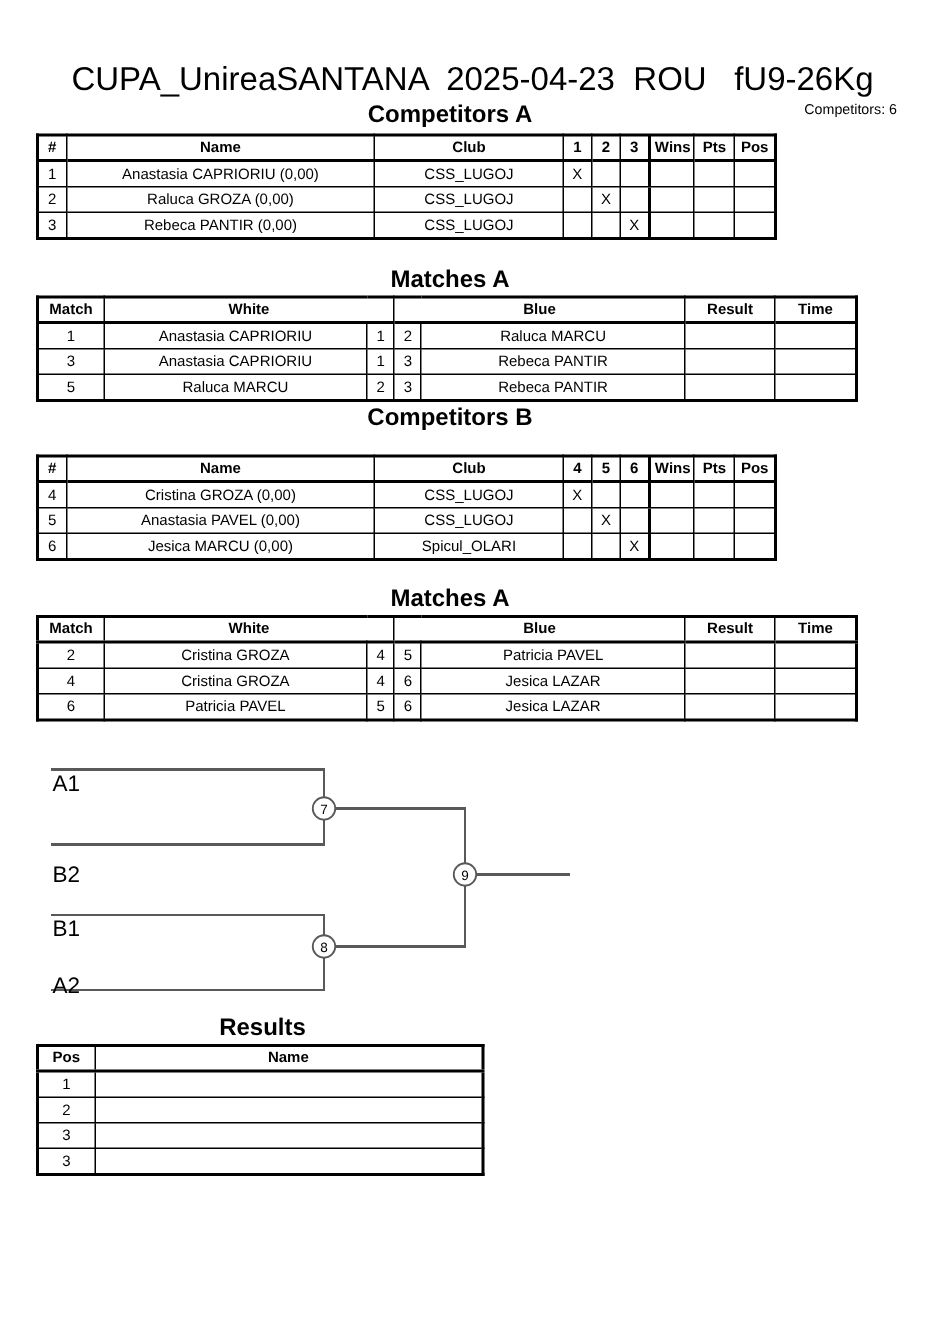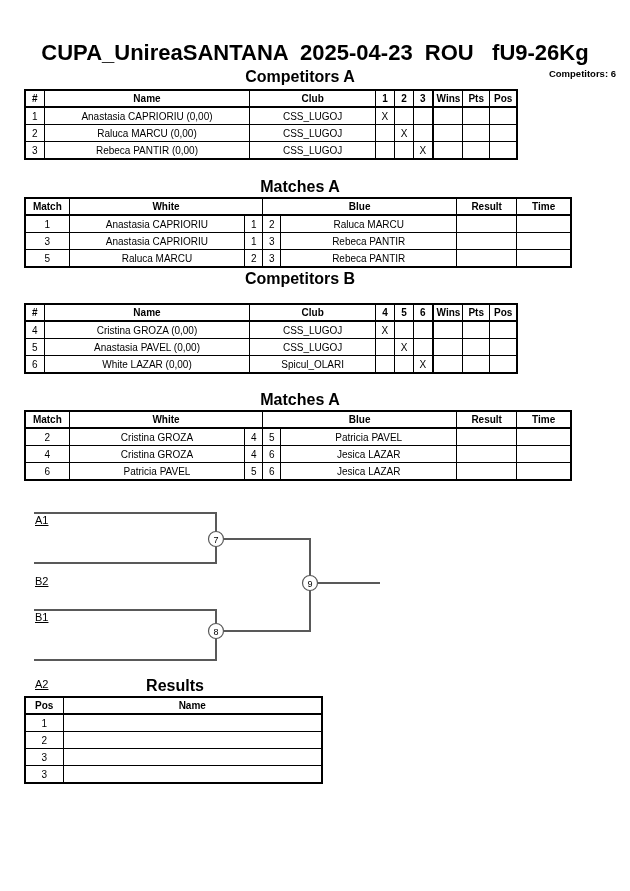--- a/index.html
+++ b/index.html
@@ -16,29 +16,29 @@
     -webkit-font-smoothing: none;
   }
 
   
   #title {
     position: absolute;
     left: 0; top: 40px;
     width: 630px;
     text-align: center;
     font-size: 22px;
-    font-weight: bold;
+    font-weight: normal;
     letter-spacing: 0px;
     white-space: pre;
   }
   #competitors-count {
     position: absolute;
-    right: 14px; top: 68px;
+    right: 32px; top: 68px;
     font-size: 9.5px;
-    font-weight: bold;
+    font-weight: normal;
     white-space: pre;
   }
   .section-heading {
     position: absolute;
     font-size: 16px;
     font-weight: bold;
     text-align: center;
     white-space: pre;
   }
 
@@ -77,23 +77,22 @@
   
   #bracket {
     position: absolute;
     left: 0; top: 495px;
     width: 630px;
     height: 185px;
   }
   #bracket svg { display: block; }
   .bk-label {
     position: absolute;
-    font-size: 11px;
+    font-size: 15px;
     white-space: pre;
-    text-decoration: underline;
   }
 </style>
 </head>
 <body>
 
 <div id="title">CUPA_UnireaSANTANA  2025-04-23  ROU   fU9-26Kg</div>
 <div id="competitors-count">Competitors: 6</div>
 
 <div class="section-heading" style="left:0; top:68px; width:600px;">Competitors A</div>
 
@@ -129,21 +128,21 @@
       <td class="l">CSS_LUGOJ</td>
       <td class="c">X</td>
       <td class="c"></td>
       <td class="c"></td>
       <td class="c sep-left"></td>
       <td class="c"></td>
       <td class="c"></td>
     </tr>
     <tr>
       <td class="c">2</td>
-      <td class="l">Raluca MARCU  (0,00)</td>
+      <td class="l">Raluca GROZA  (0,00)</td>
       <td class="l">CSS_LUGOJ</td>
       <td class="c"></td>
       <td class="c">X</td>
       <td class="c"></td>
       <td class="c sep-left"></td>
       <td class="c"></td>
       <td class="c"></td>
     </tr>
     <tr>
       <td class="c">3</td>
@@ -256,21 +255,21 @@
       <td class="l">CSS_LUGOJ</td>
       <td class="c"></td>
       <td class="c">X</td>
       <td class="c"></td>
       <td class="c sep-left"></td>
       <td class="c"></td>
       <td class="c"></td>
     </tr>
     <tr>
       <td class="c">6</td>
-      <td class="l">White LAZAR  (0,00)</td>
+      <td class="l">Jesica MARCU  (0,00)</td>
       <td class="l">Spicul_OLARI</td>
       <td class="c"></td>
       <td class="c"></td>
       <td class="c">X</td>
       <td class="c sep-left"></td>
       <td class="c"></td>
       <td class="c"></td>
     </tr>
   </tbody>
 </table>
@@ -352,21 +351,21 @@
     </g>
     <g fill="#000000" font-family="Liberation Sans, sans-serif" font-size="9" text-anchor="middle">
       <text x="216" y="47.5">7</text>
       <text x="216" y="139.5">8</text>
       <text x="310" y="91.5">9</text>
     </g>
   </svg>
   <div class="bk-label" style="left:35px; top:19px;">A1</div>
   <div class="bk-label" style="left:35px; top:80px;">B2</div>
   <div class="bk-label" style="left:35px; top:116px;">B1</div>
-  <div class="bk-label" style="left:35px; top:183px;">A2</div>
+  <div class="bk-label" style="left:35px; top:154px;">A2</div>
 </div>
 
 <div class="section-heading" style="left:10px; top:677px; width:330px;">Results</div>
 
 <table class="tbl" id="tbl-results" style="left:24px; top:696px; width:297px;">
   <colgroup>
     <col style="width:38px">
       <col style="width:259px">
   </colgroup>
   <thead>

